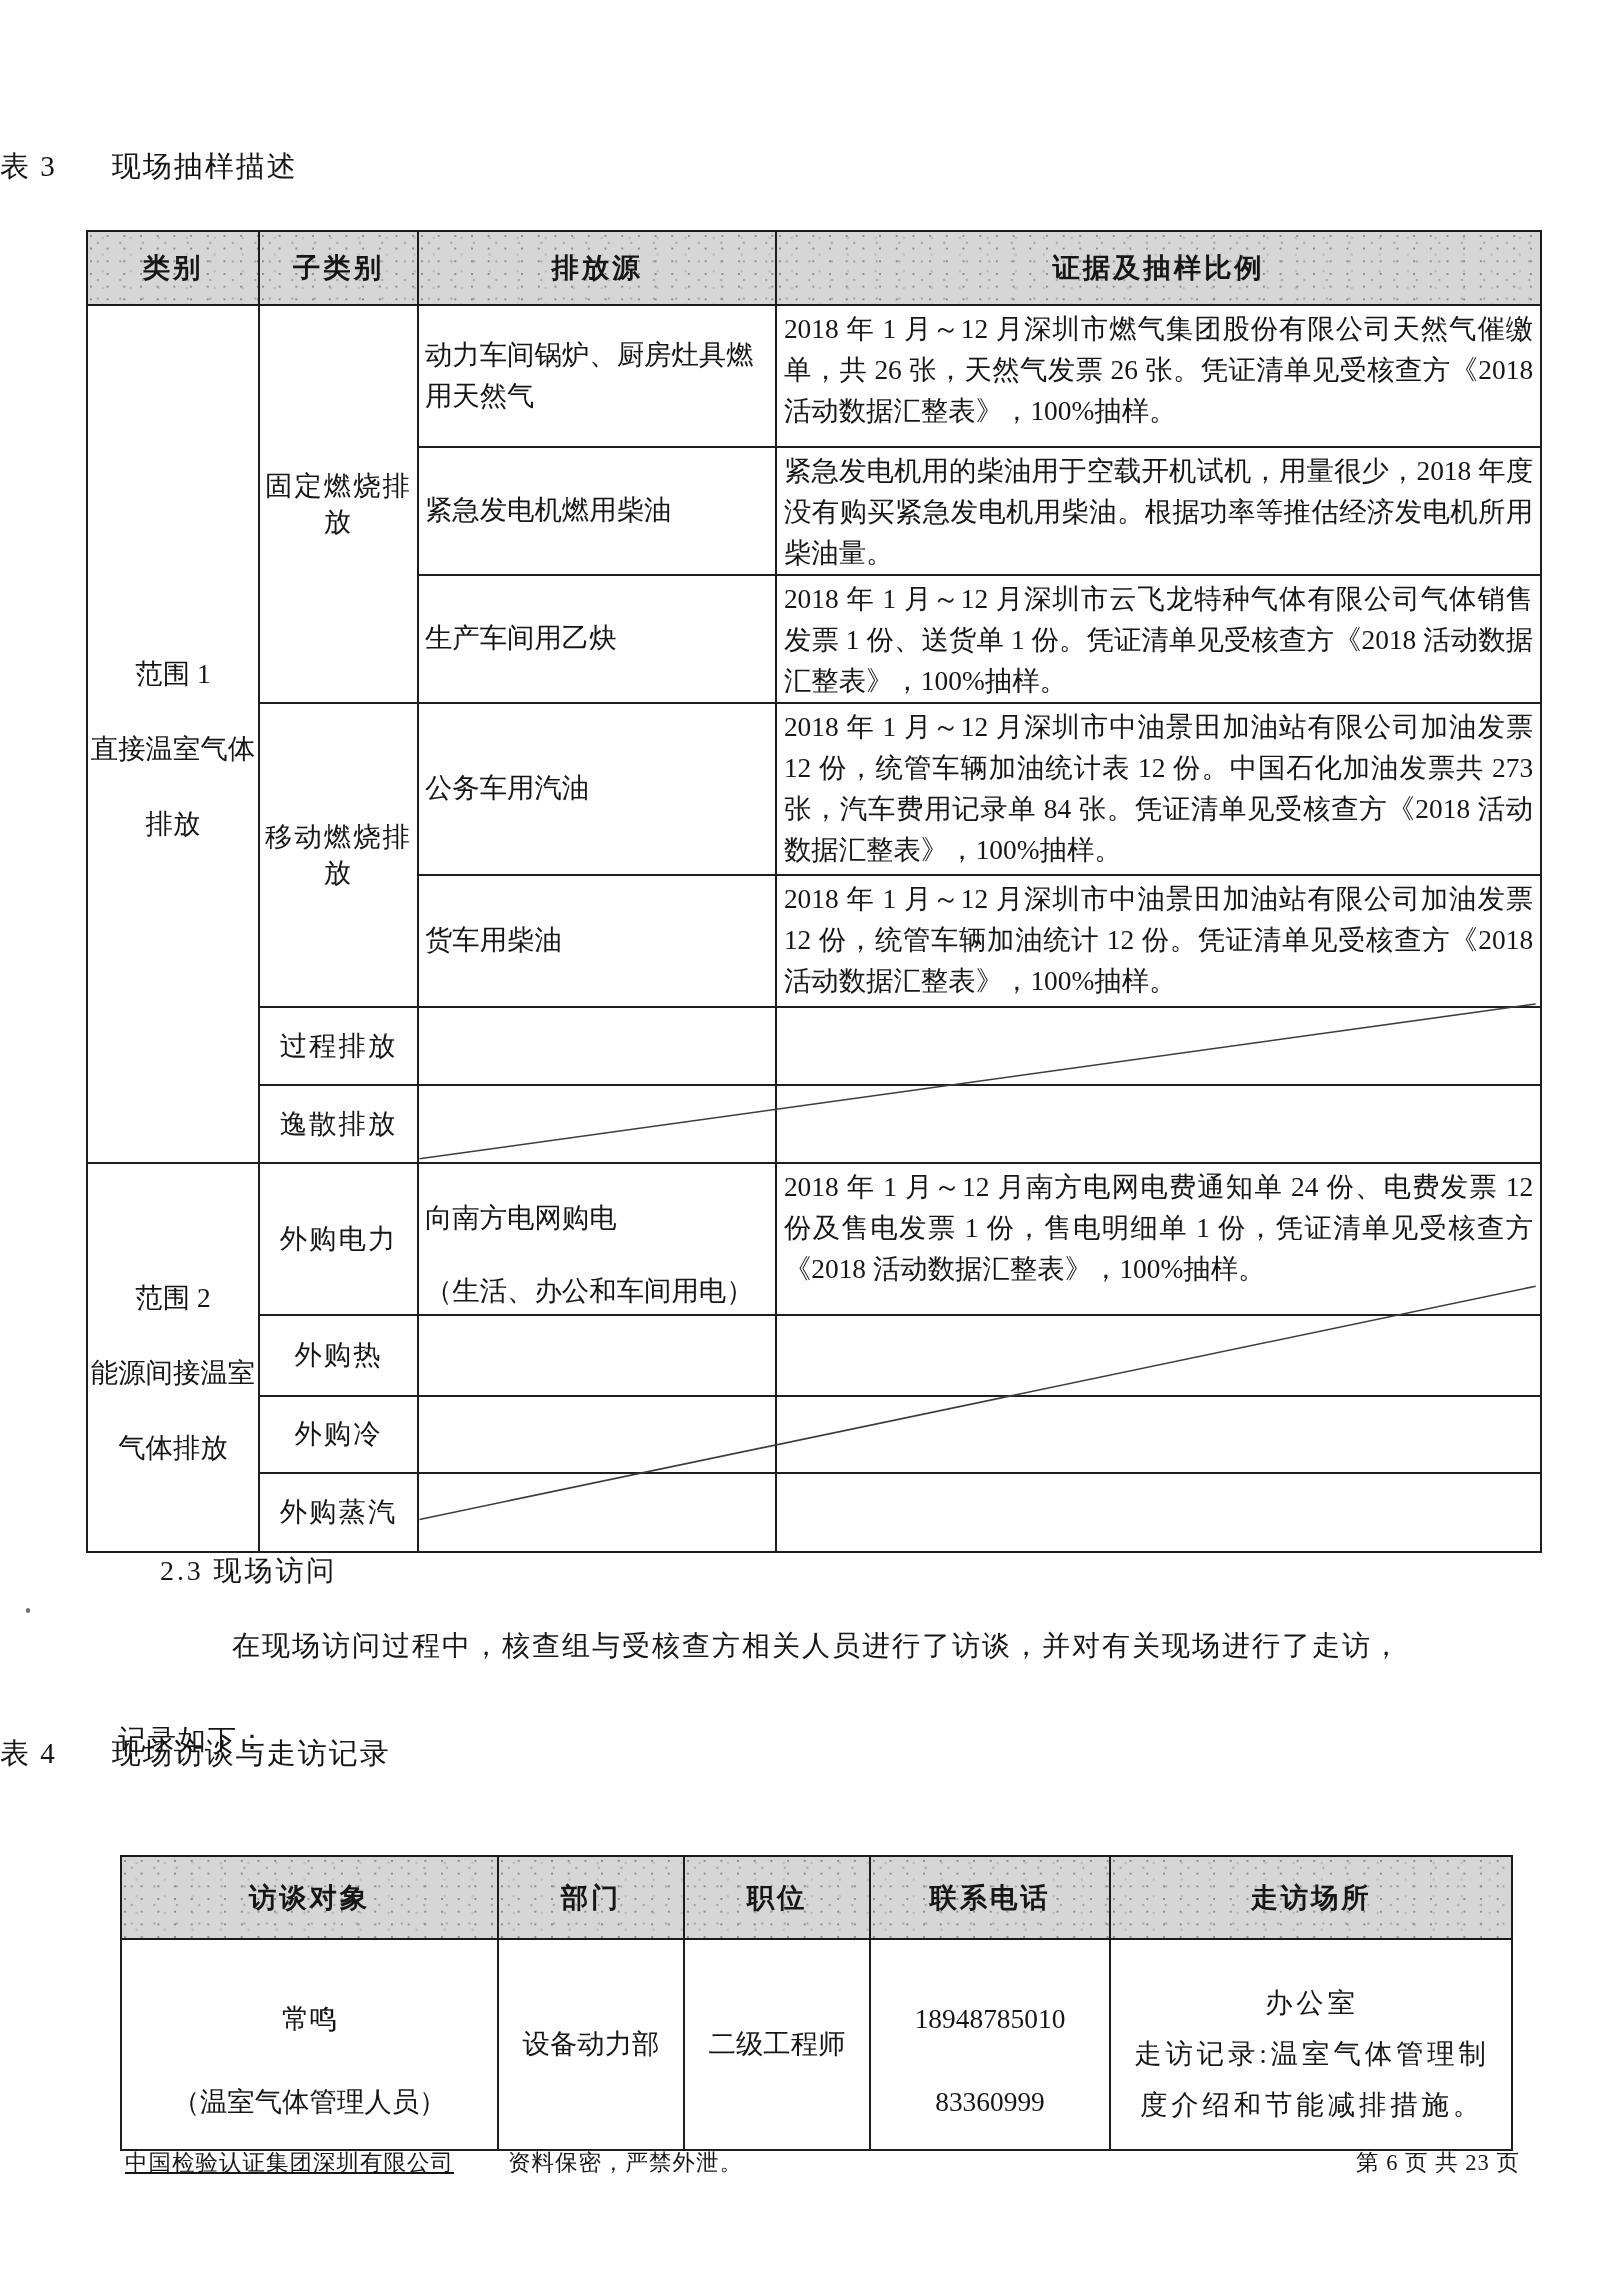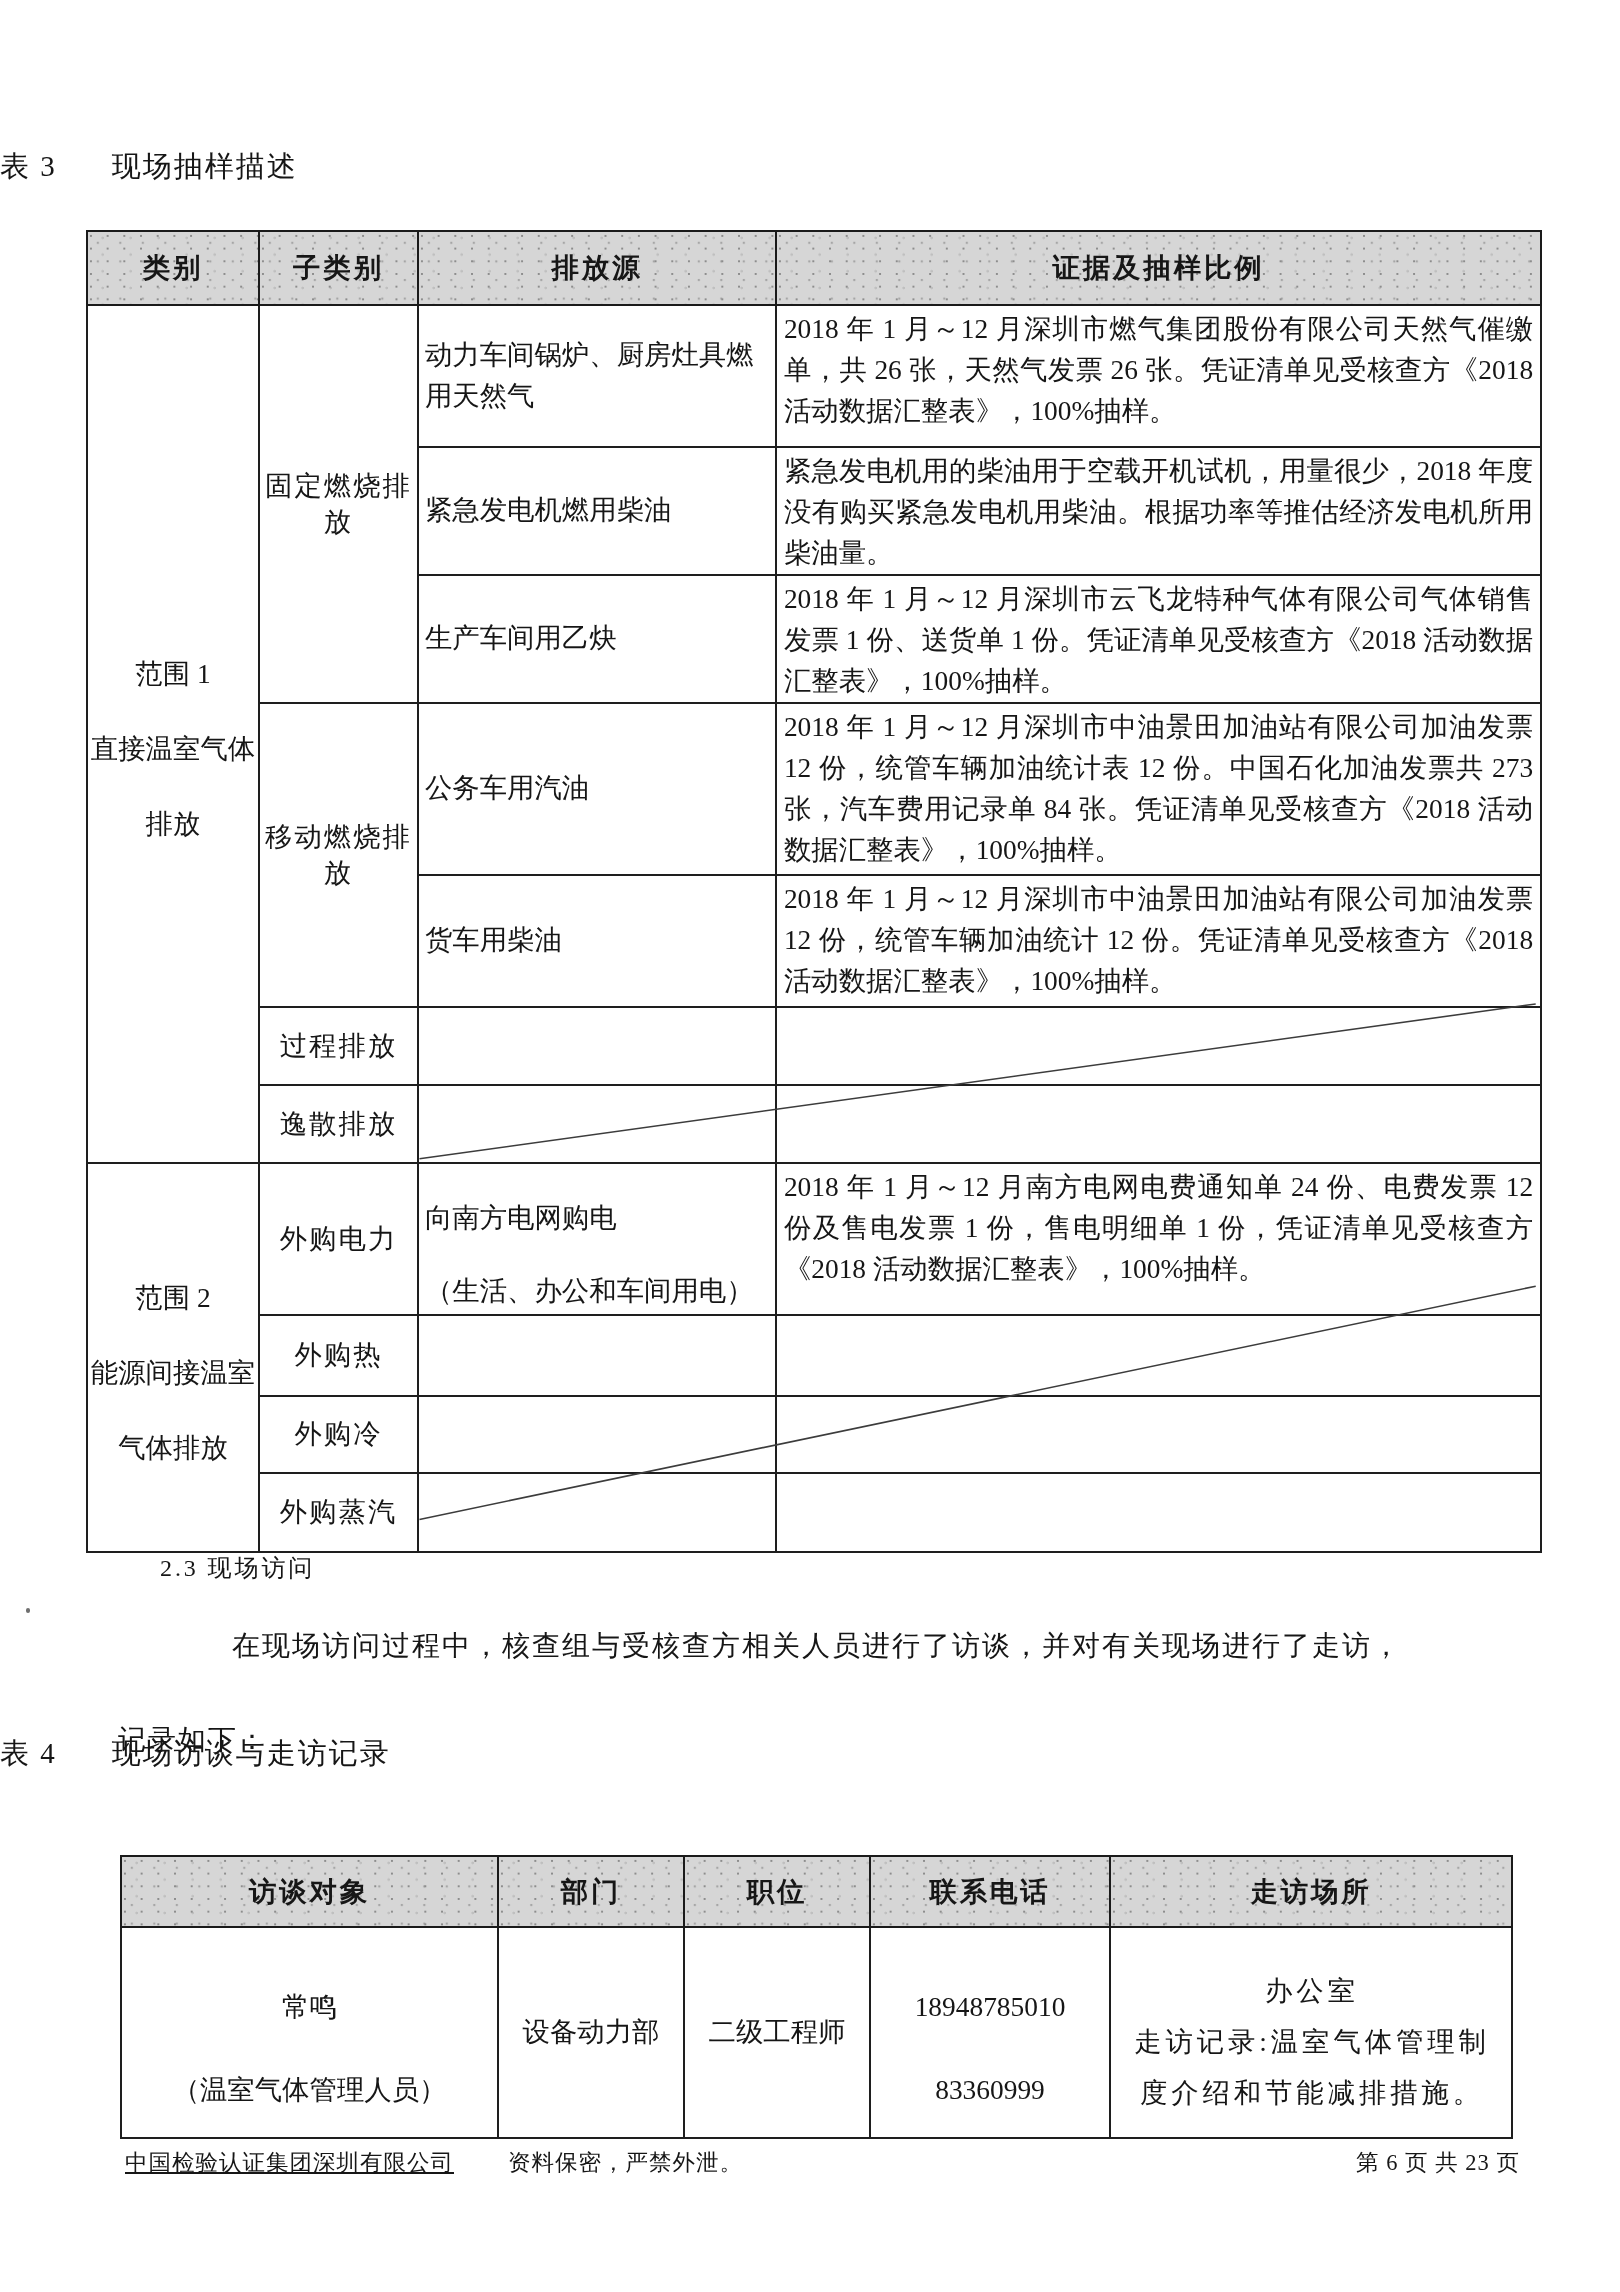--- a/index.html
+++ b/index.html
@@ -35,26 +35,26 @@
   .t3 tr.rh7 { height:78px; }
   .t3 tr.rh8 { height:123px; }
   .t3 tr.rh9 { height:81px; }
   .t3 tr.rh10 { height:77px; }
   .t3 tr.rh11 { height:79px; }
   td.cat { text-align:center; vertical-align:middle; font-size:27.4px; line-height:43px; }
   td.sub { text-align:center; vertical-align:middle; font-size:27.4px; letter-spacing:2px; }
   td.src { vertical-align:middle; font-size:27.4px; line-height:41px; padding:2px 5.9px; }
   td.evi { vertical-align:top; font-size:27.4px; line-height:41px; padding:2.9px 6.9px 0 6.9px; text-align:justify; }
   td.blank { }
-  .t4 tr.hr { height:71px; }
+  .t4 tr.hr { height:83px; }
   .t4 tr.dr { height:211px; }
   .t4 td { font-size:27.4px; vertical-align:middle; }
   td.ctr { text-align:center; line-height:51px; }
   td.place { vertical-align:top; padding:5.9px 7.8px 0 9.8px; line-height:51px; letter-spacing:3.9px; text-align:center; }
-  .heading { position:absolute; font-size:24px; letter-spacing:2.9px; }
+  .heading { position:absolute; font-size:28px; letter-spacing:2.9px; }
   .para { position:absolute; font-size:28px; letter-spacing:2px; }
   .footer-item { position:absolute; font-size:22.5px; top:2147px; letter-spacing:1px; }
   .overlay { position:absolute; left:0; top:0; width:1620px; height:2293px; pointer-events:none; }
   .speck { position:absolute; left:25.5px; top:1608px; width:4.9px; height:4.9px; background:#6f6f6f; border-radius:50%; }
   .block { display:block;margin-top:32px; }
 </style>
 </head>
 <body>
 
 <div class="page">

